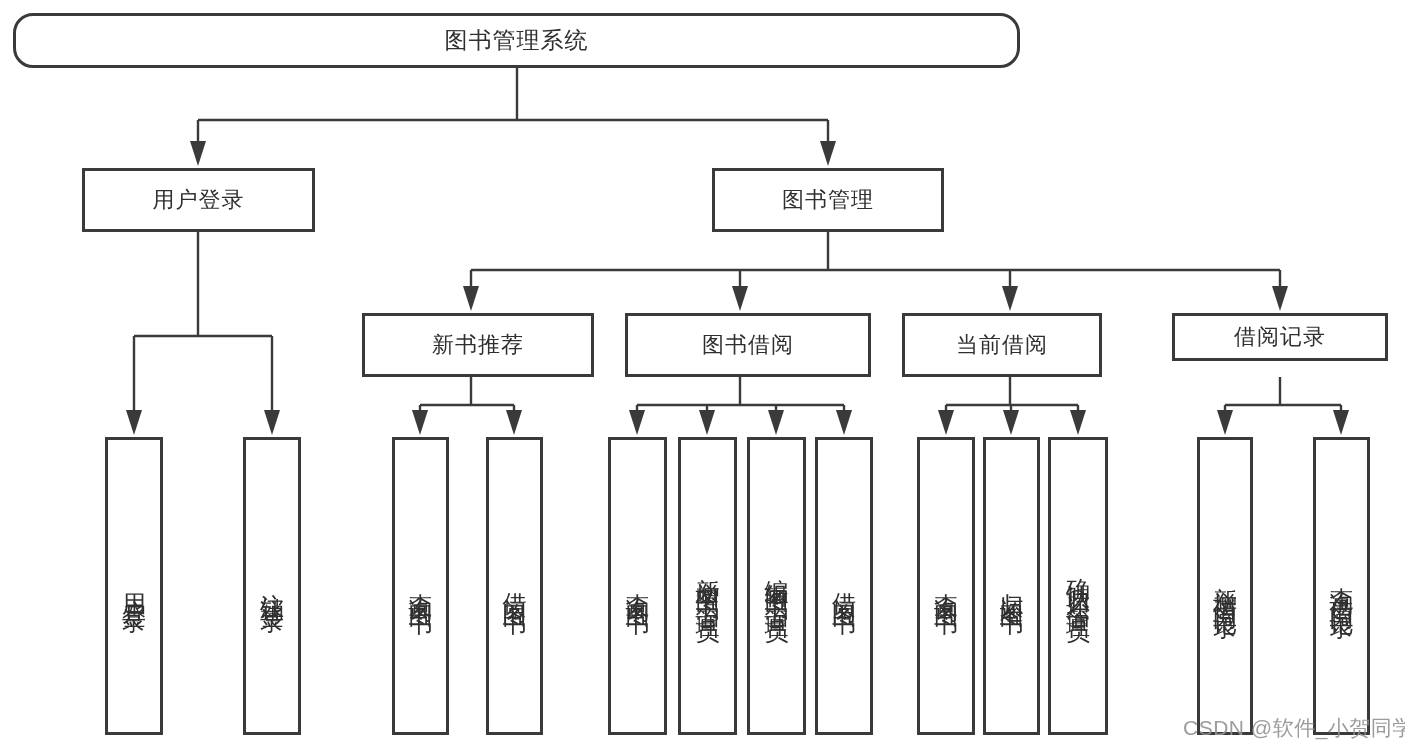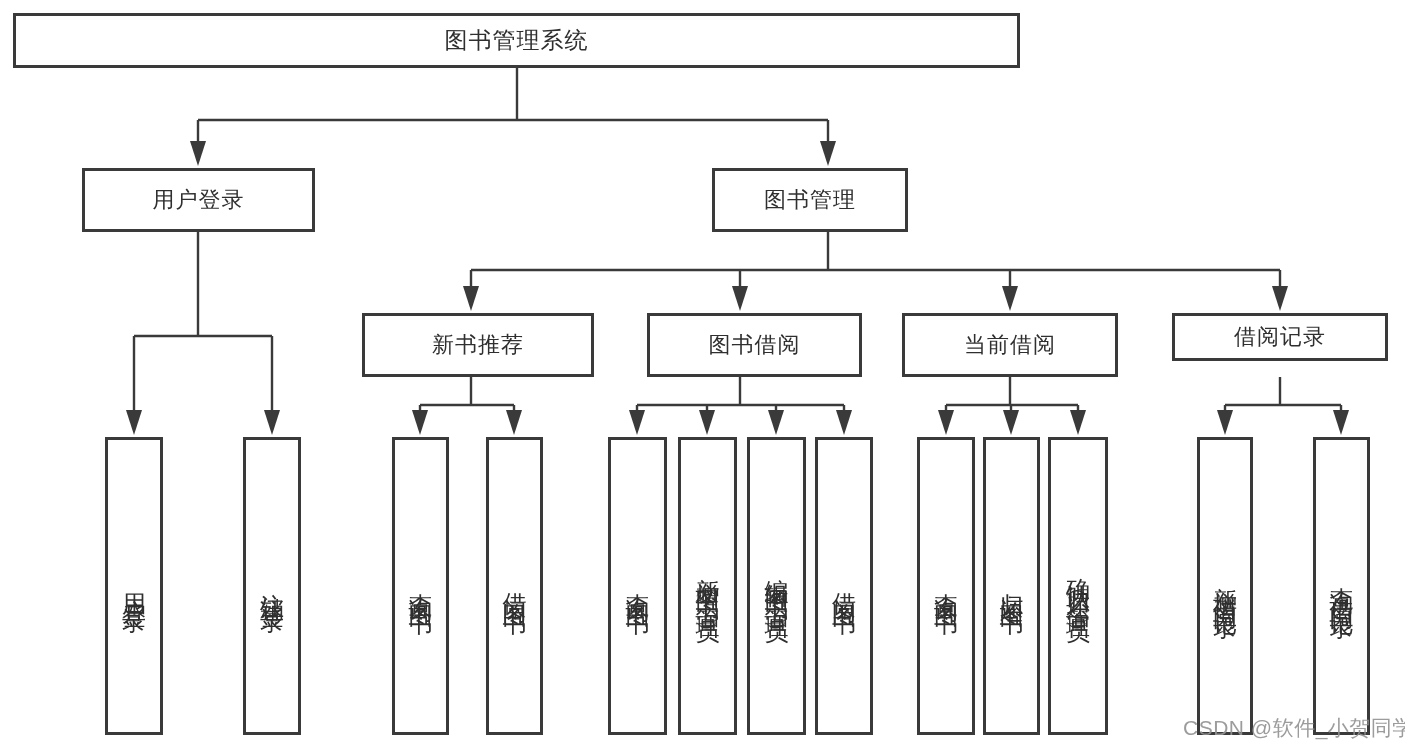--- a/index.html
+++ b/index.html
@@ -111,38 +111,38 @@
     <polygon points="699,410 715,410 707,435"></polygon>
     <polygon points="768,410 784,410 776,435"></polygon>
     <polygon points="836,410 852,410 844,435"></polygon>
     <polygon points="938,410 954,410 946,435"></polygon>
     <polygon points="1003,410 1019,410 1011,435"></polygon>
     <polygon points="1070,410 1086,410 1078,435"></polygon>
     <polygon points="1217,410 1233,410 1225,435"></polygon>
     <polygon points="1333,410 1349,410 1341,435"></polygon>
   </svg>
 
-  <div class="hbox root" style="left:13px;top:13px;width:1007px;height:55px;">
+  <div class="hbox root" style="left:13px;top:13px;width:1007px;height:55px;border-radius:20px;">
     <span>图书管理系统</span>
   </div>
 
   <div class="hbox" style="left:82px;top:168px;width:233px;height:64px;">
     <span>用户登录</span>
   </div>
-  <div class="hbox" style="left:712px;top:168px;width:196px;height:64px;">
+  <div class="hbox" style="left:712px;top:168px;width:232px;height:64px;">
     <span>图书管理</span>
   </div>
 
   <div class="hbox" style="left:362px;top:313px;width:232px;height:64px;">
     <span>新书推荐</span>
   </div>
-  <div class="hbox" style="left:647px;top:313px;width:215px;height:64px;">
+  <div class="hbox" style="left:625px;top:313px;width:246px;height:64px;">
     <span>图书借阅</span>
   </div>
-  <div class="hbox" style="left:902px;top:313px;width:216px;height:64px;">
+  <div class="hbox" style="left:902px;top:313px;width:200px;height:64px;">
     <span>当前借阅</span>
   </div>
   <div class="hbox" style="left:1172px;top:313px;width:216px;height:48px;">
     <span>借阅记录</span>
   </div>
 
   <div class="vbox" style="left:105px;top:437px;width:58px;height:298px;">
     <span class="vlabel">用户登录</span>
   </div>
   <div class="vbox" style="left:243px;top:437px;width:58px;height:298px;">

